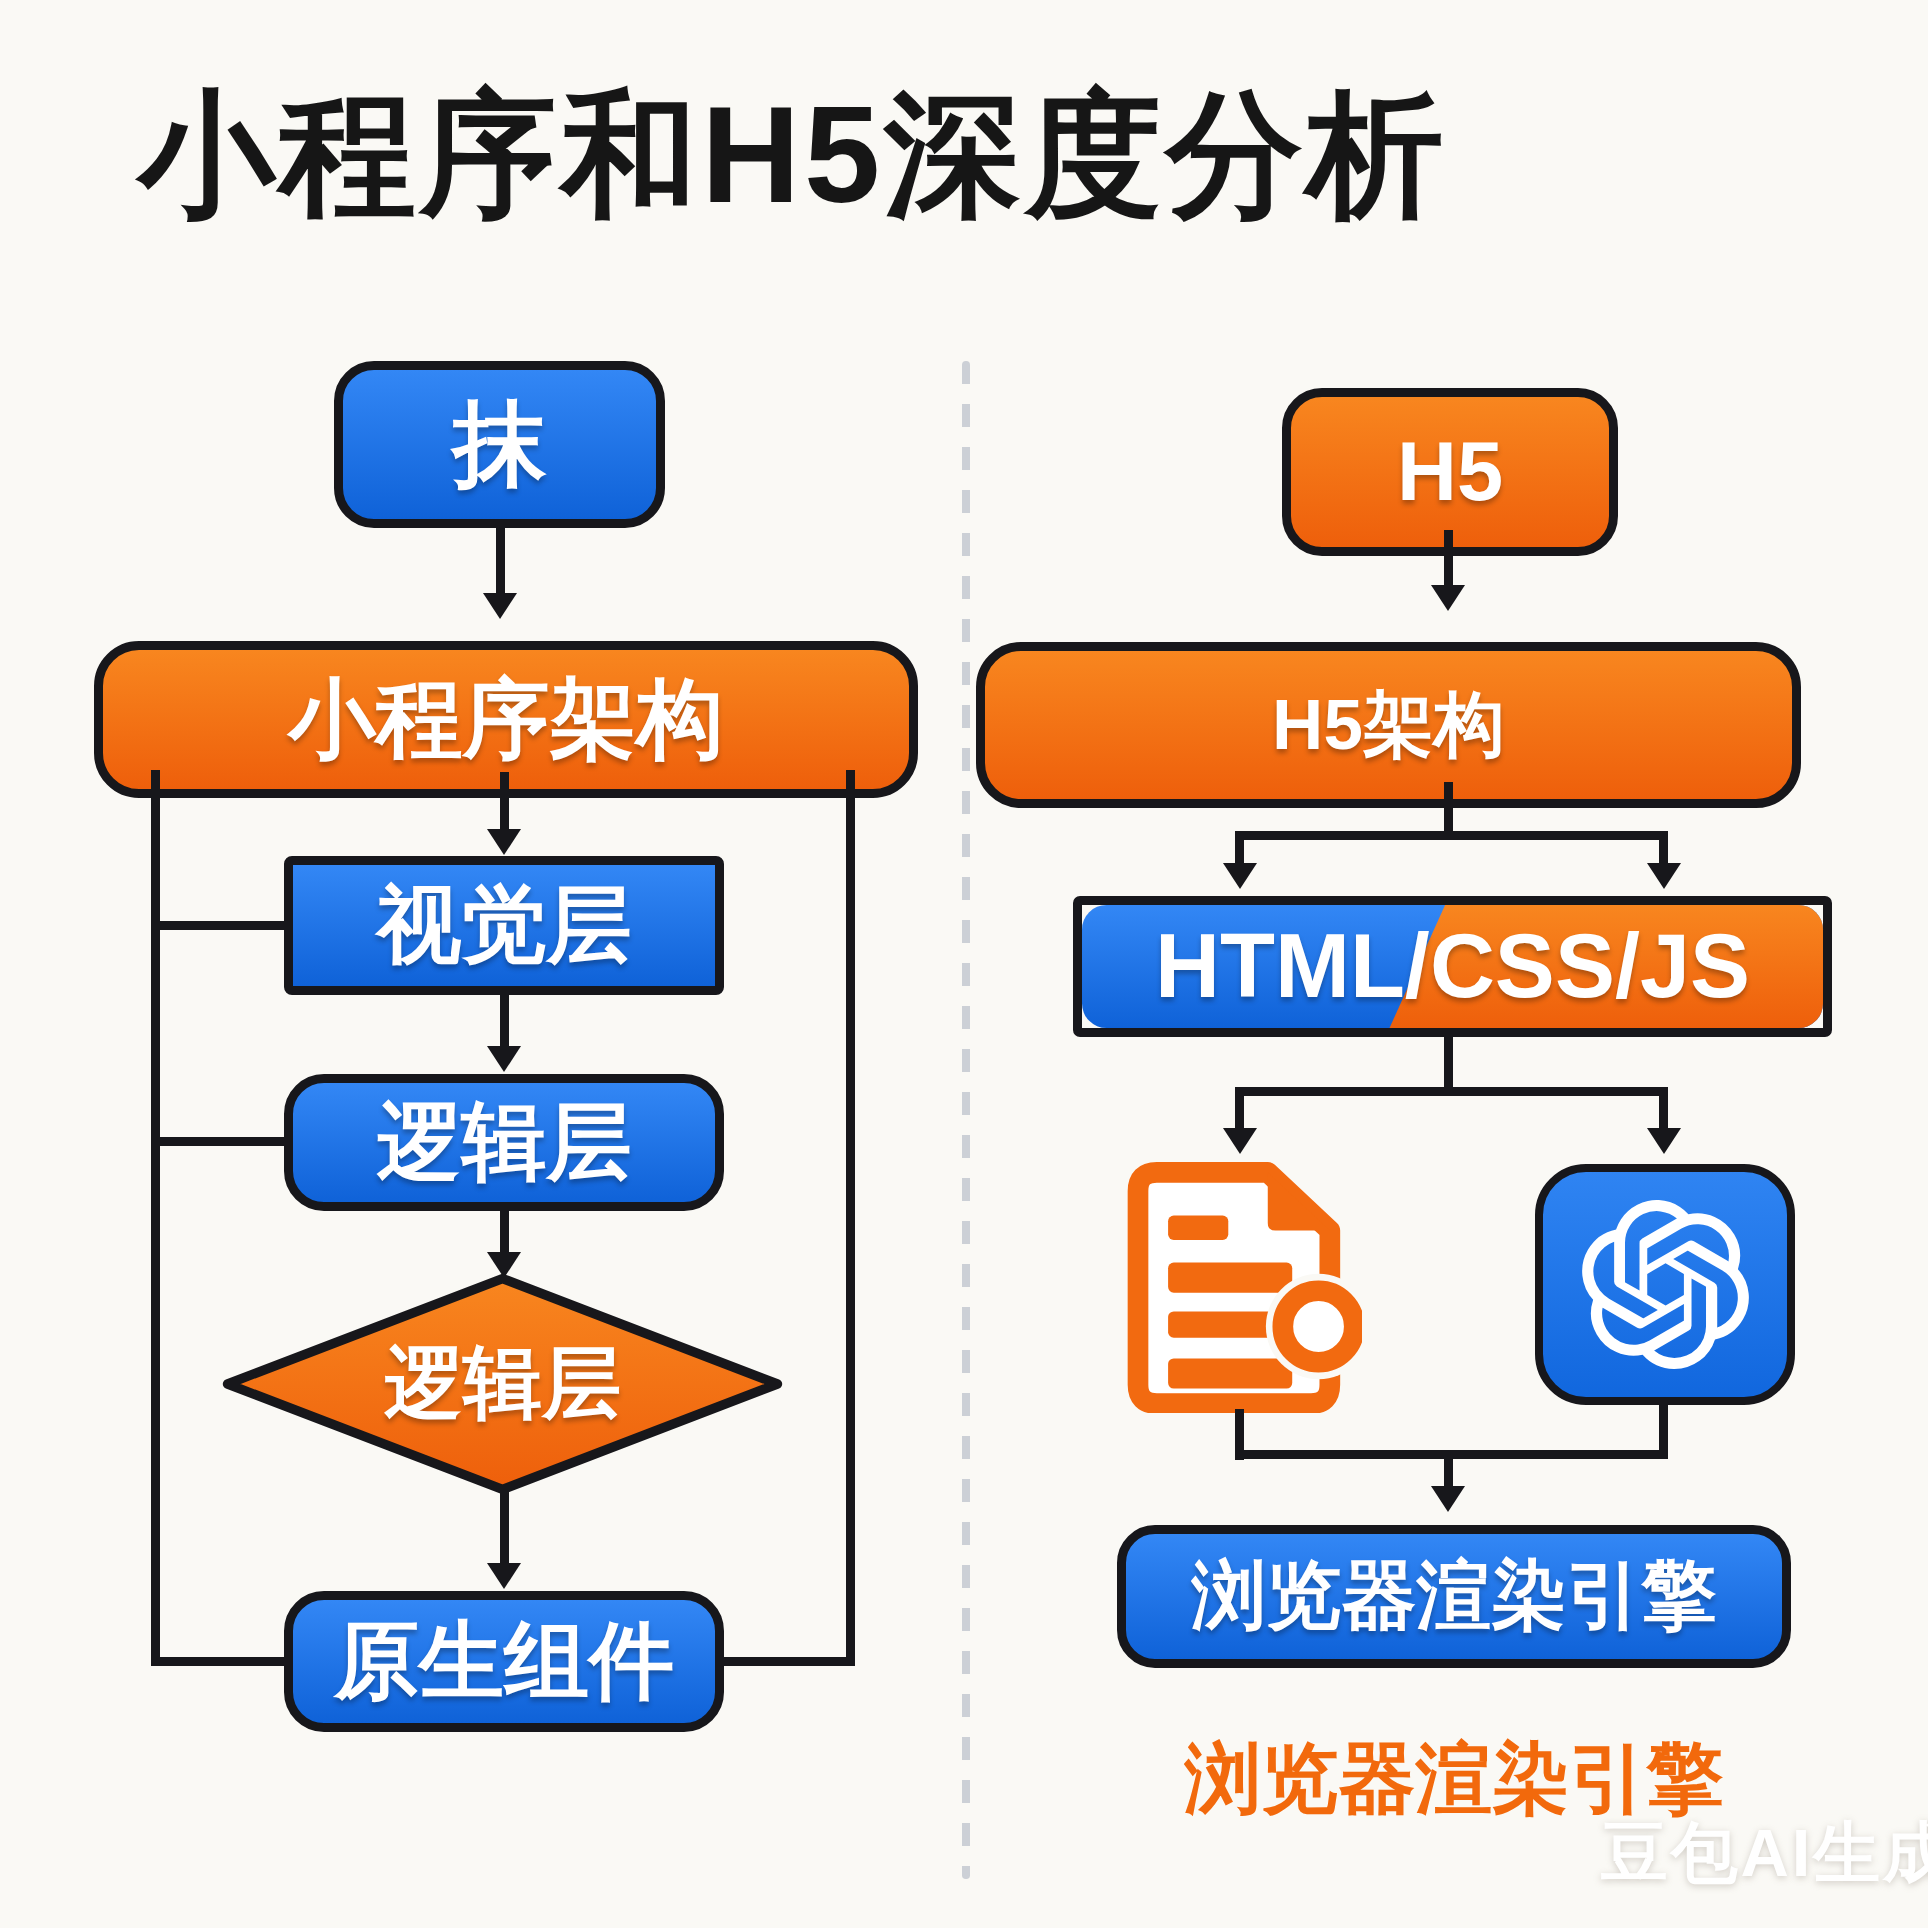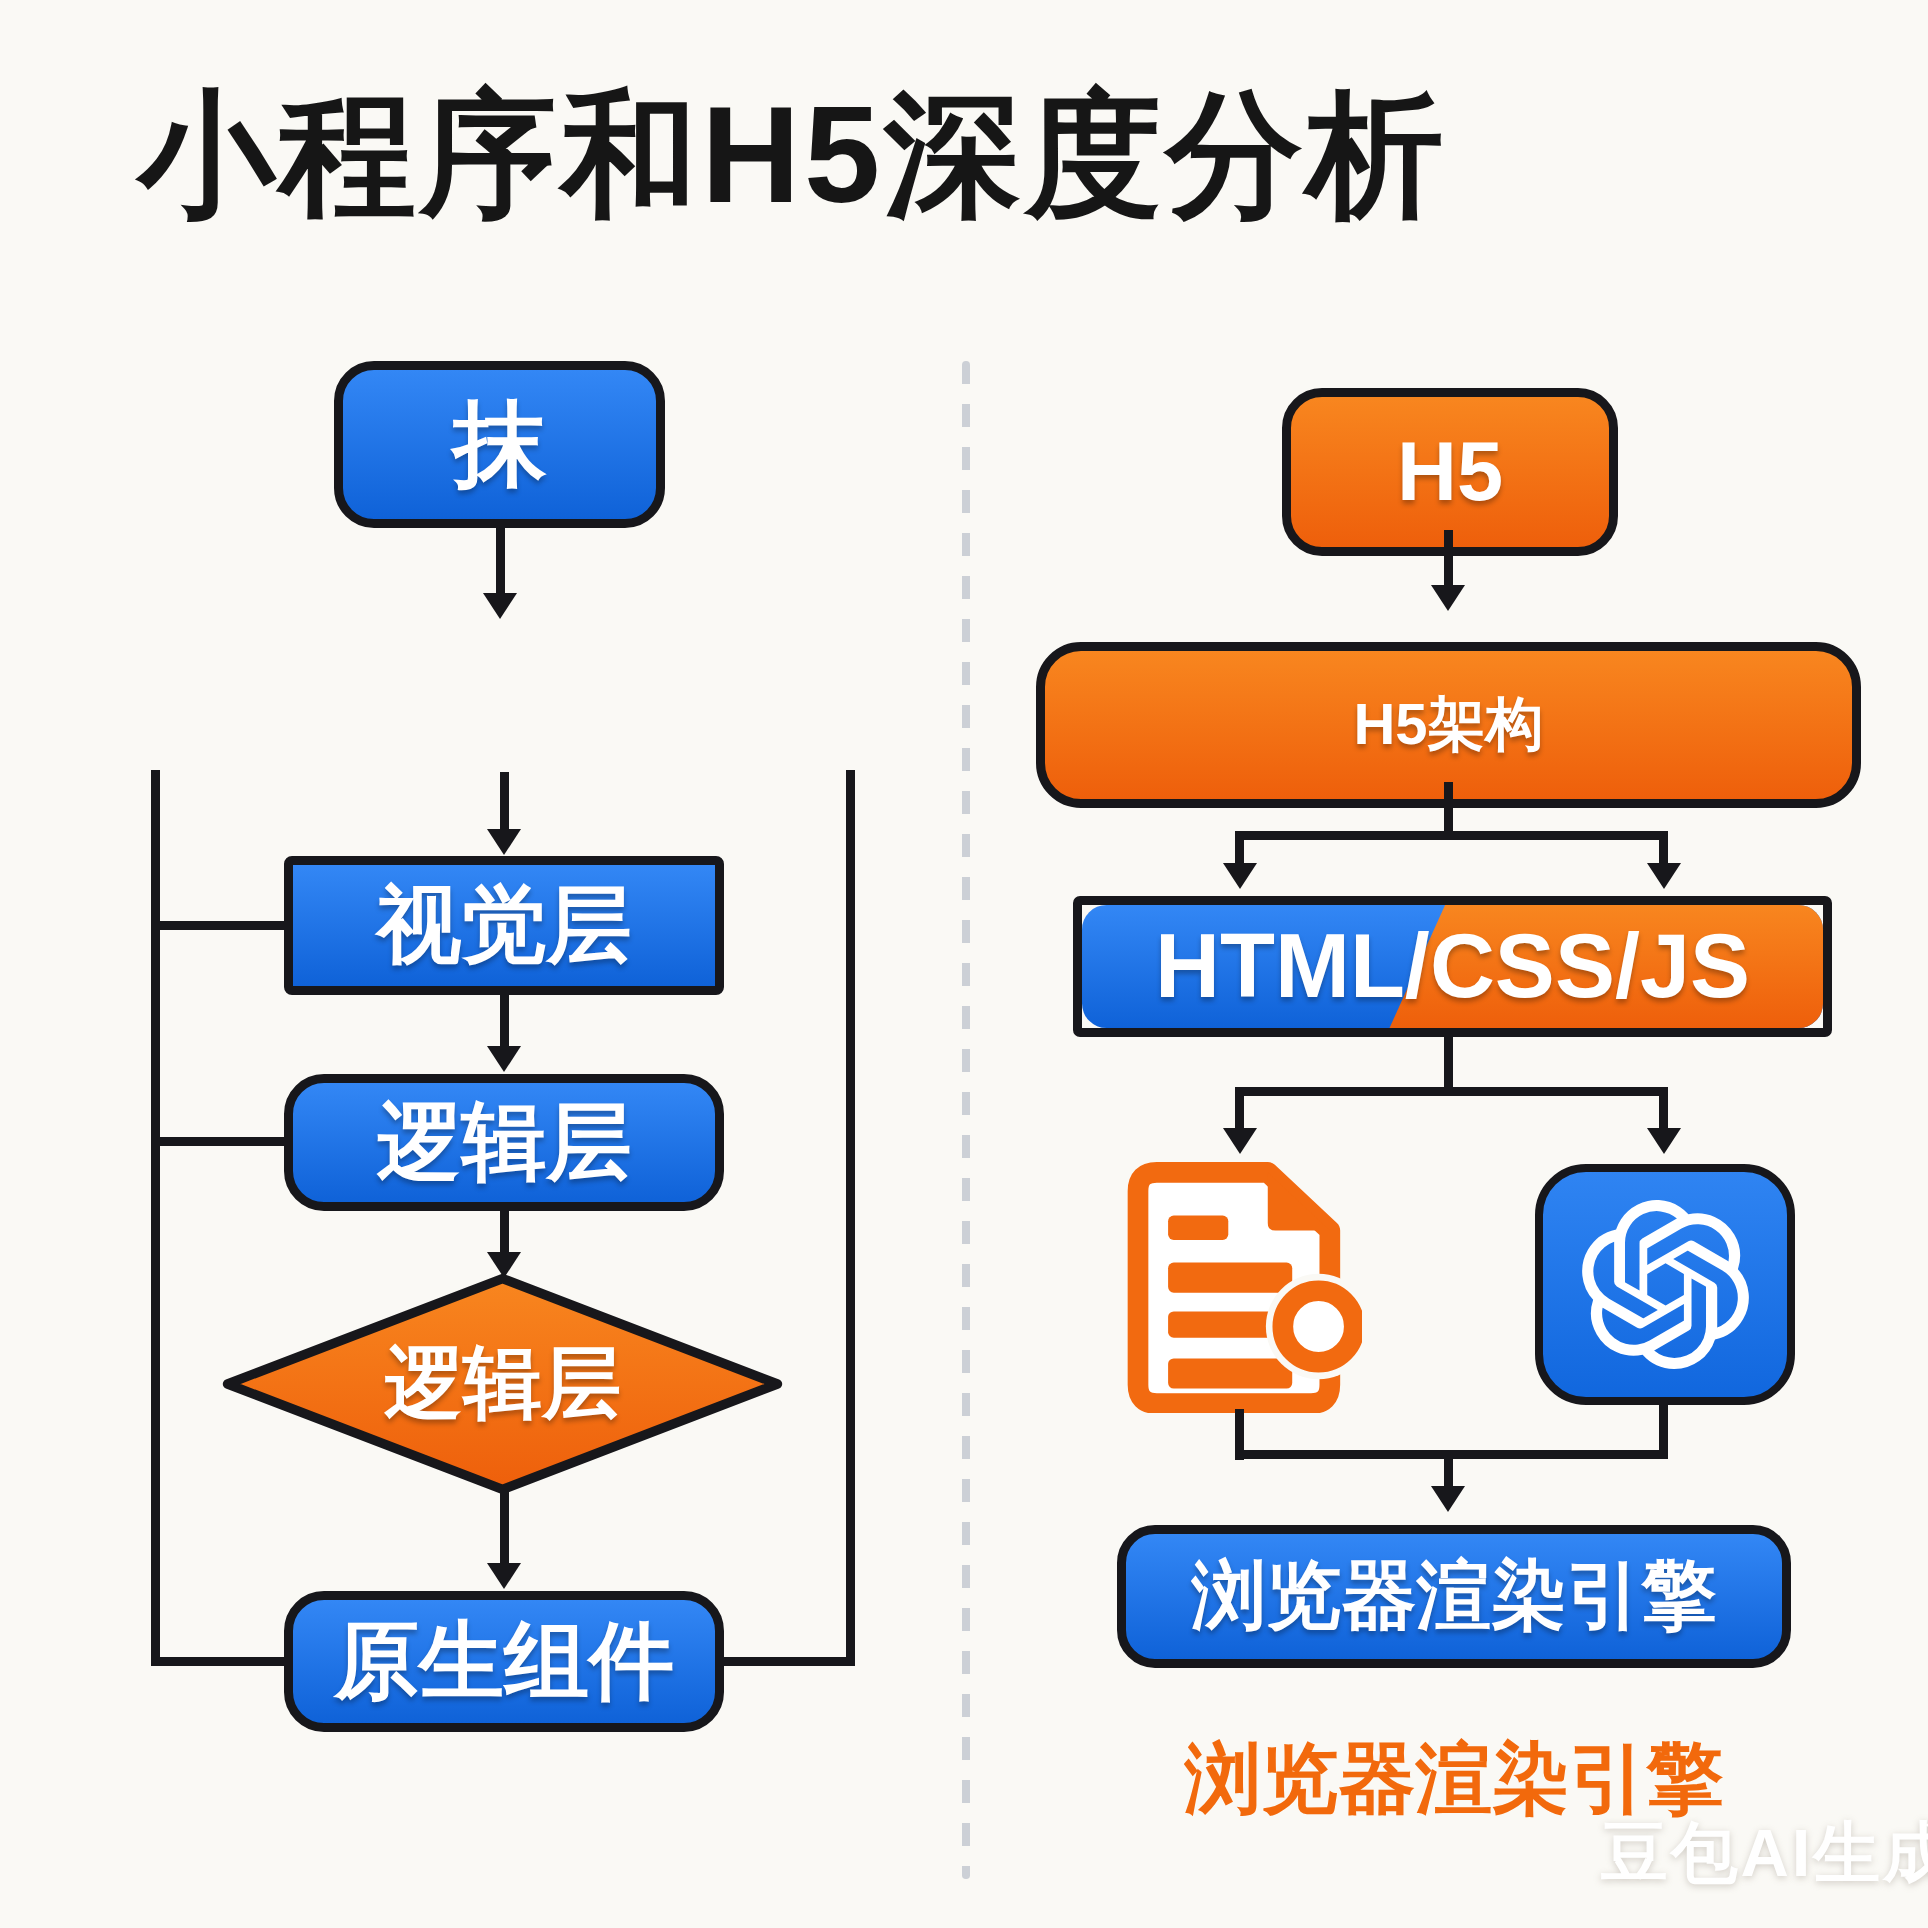--- a/index.html
+++ b/index.html
@@ -44,21 +44,21 @@
 
   .diamond-wrap{position:absolute;left:220px;top:1271px;width:565px;height:226px;}
   .diamond-label{
     position:absolute;left:220px;top:1271px;width:565px;height:226px;
     display:flex;align-items:center;justify-content:center;
     color:#fff;font-weight:bold;font-size:79px;text-shadow:0 3.8px 5.6px rgba(0,0,0,.28);
   }
 
   
   .n-h5    {left:1282px;top:364px;width:336px;height:168px;font-size:83px;}
-  .n-h5arch{left:1036px;top:618px;width:825px;height:166px;font-size:58px;border-radius:45px;}
+  .n-h5arch{left:976px;top:618px;width:825px;height:166px;font-size:71px;border-radius:45px;}
   .n-stack {left:1073px;top:896px;width:759px;height:141px;font-size:90px;border-radius:36px;padding:0;}
   .stack-inner{
     position:absolute;inset:0;border-radius:24.5px;overflow:hidden;
     background:linear-gradient(180deg,#3387f5 0%,#0f62d8 100%);
   }
   .stack-orange{
     position:absolute;inset:0;
     background:linear-gradient(180deg,#f8861f 0%,#ee5f0b 100%);
     clip-path:polygon(49% 0,100% 0,100% 100%,41.5% 100%);
   }
@@ -101,20 +101,23 @@
 
   <div class="divider"></div>
 
   <div class="box blue n-top">
     <span>抹</span>
   </div>
 
   <div class="line" style="left:496px;top:525px;width:9.4px;height:70px;"></div>
   <div class="ahead" style="left:483px;top:593px;"></div>
 
+  <div class="box orange n-arch">
+    <span>小程序架构</span>
+  </div>
 
   <div class="line" style="left:500px;top:772px;width:9.4px;height:58px;"></div>
   <div class="ahead" style="left:487px;top:829px;"></div>
 
   <div class="box blue n-view">
     <span>视觉层</span>
   </div>
 
   <div class="line" style="left:500px;top:993px;width:9.4px;height:55px;"></div>
   <div class="ahead" style="left:487px;top:1046px;"></div>

